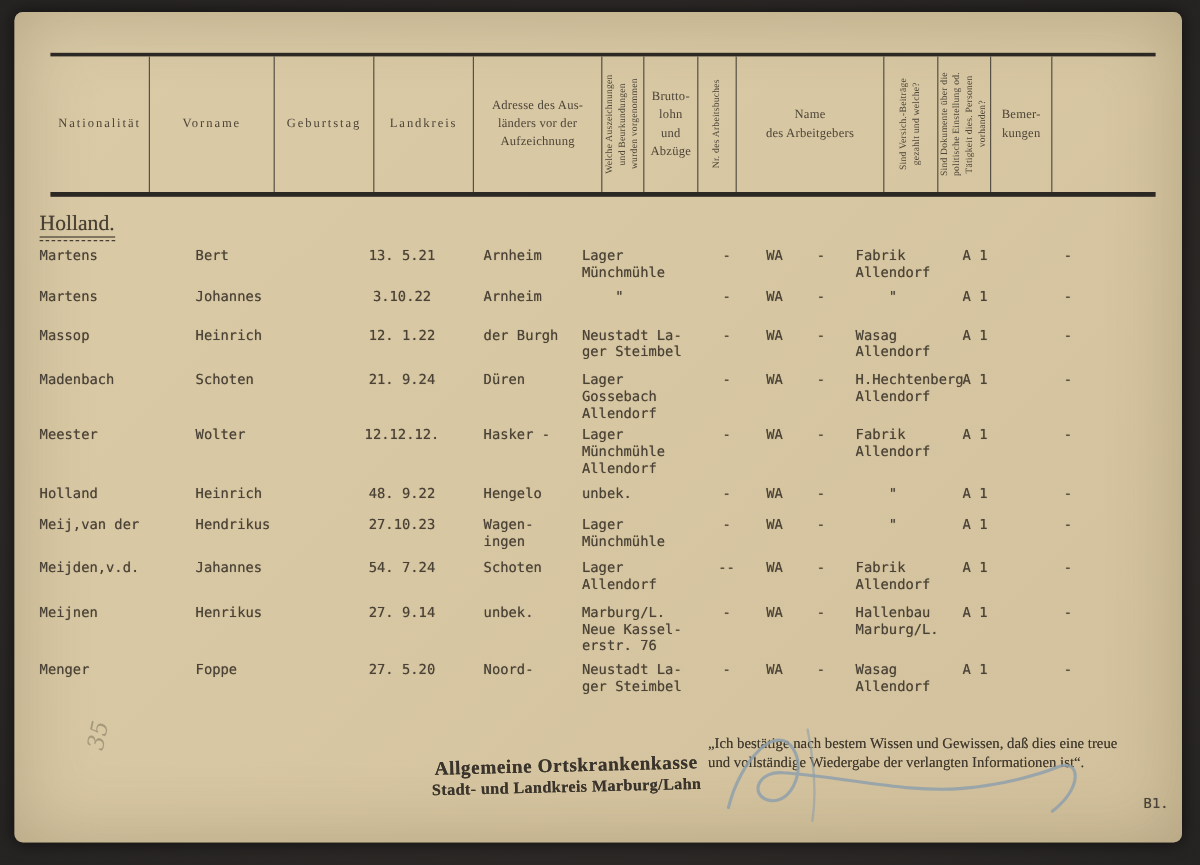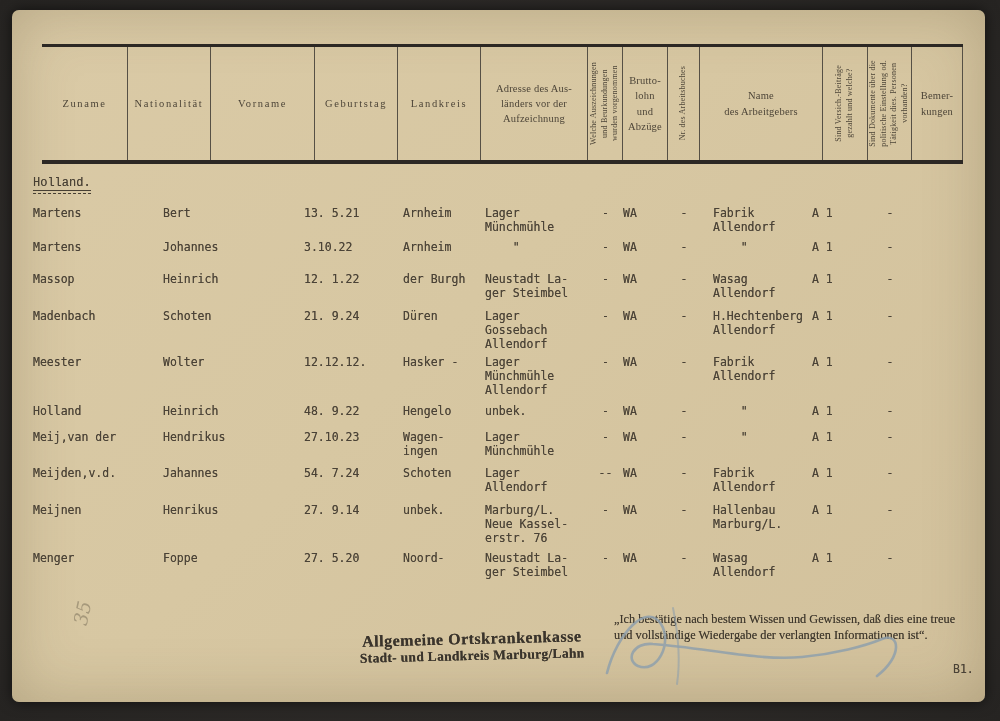--- a/index.html
+++ b/index.html
@@ -19,55 +19,54 @@
   .c0{width:86px}.c1{width:104px}.c2{width:83px}.c3{width:83px}.c4{width:83px}.c5{width:107px}
   .c6{width:35px}.c7{width:45px}.c8{width:32px}.c9{width:123px}.c10{width:45px}.c11{width:44px}.c12{width:51px}
   .rot{letter-spacing:0;}
   .rot span{writing-mode:vertical-rl;transform:rotate(180deg);font-size:8px;line-height:1.32;
     letter-spacing:0.2px;white-space:pre-line;text-align:center;}
   
   .trow{position:absolute;left:0;width:973px;height:14px;padding-left:40px;}
   .cell{position:absolute;white-space:pre;font-family:"DejaVu Sans Mono",monospace;
     font-size:11.5px;line-height:14px;color:#4a4236;text-shadow:0 0 0.6px rgba(74,66,54,0.65);}
   .f-zu{left:21px}.f-vo{left:151px}
-  .f-ge{left:292px;width:86px;text-align:left}
+  .f-ge{left:280px;width:86px;text-align:center}
   .f-or{left:391px}.f-ad{left:473px}
   .f-au{left:576px;width:35px;text-align:center}
-  .f-br{left:611px;width:45px;text-align:left}
+  .f-br{left:611px;width:45px;text-align:center}
   .f-ab{left:656px;width:32px;text-align:center}
   .f-ag{left:701px}
-  .f-ve{left:800px;width:45px;text-align:left}
+  .f-ve{left:778px;width:45px;text-align:center}
   .f-do{left:856px;width:44px;text-align:center}
-  .section{position:absolute;left:21px;top:166px;font-family:Liberation Mono, monospace;
-    font-size:12px;color:#473f33;text-shadow:0 0 0.6px rgba(74,66,54,0.65);}
+  .section{position:absolute;left:21px;top:166px;font-family:Liberation Serif, serif;
+    font-size:18px;color:#473f33;text-shadow:0 0 0.6px rgba(74,66,54,0.65);}
   .section .wrap{display:inline-block;border-bottom:1px dashed #473f33;padding-bottom:2px;}
   .section .inner{display:inline-block;border-bottom:1px solid #473f33;}
   
   .pencil{position:absolute;left:58px;top:592px;font-family:"DejaVu Serif",serif;font-style:italic;
     font-size:19px;color:rgba(112,102,82,0.48);transform:rotate(-78deg);}
   .stamp{position:absolute;left:330px;top:620px;width:260px;text-align:center;
     font-family:"Liberation Serif",serif;font-weight:700;color:#3a342c;
     transform:rotate(-1.4deg);text-shadow:0 0 0.5px rgba(45,40,32,0.8);}
   .stamp .l1{font-size:16px;letter-spacing:0.5px;}
   .stamp .l2{font-size:13.5px;letter-spacing:0.3px;}
   .statement{position:absolute;left:578px;top:601px;width:382px;
     font-family:"Liberation Serif",serif;font-size:12.3px;line-height:16px;color:#3e372c;
-    white-space:pre-line;text-shadow:0 0 0.4px rgba(55,48,38,0.6);margin-left:24px;}
+    white-space:pre-line;text-shadow:0 0 0.4px rgba(55,48,38,0.6);}
   .sig{position:absolute;left:565px;top:578px;}
   .code{position:absolute;left:941px;top:652px;font-family:"DejaVu Sans Mono",monospace;
     font-size:11.5px;color:#4a4236;text-shadow:0 0 0.6px rgba(74,66,54,0.65);}
 </style>
 </head>
 <body>
 
 <div id="stage">
  <div class="page">
 
   <div class="thead">
-    <div class="hcell c0">Zuname</div>
     <div class="hcell c2">Nationalität</div>
     <div class="hcell c1">Vorname</div>
     <div class="hcell c3">Geburtstag</div>
     <div class="hcell c4">Landkreis</div>
     <div class="hcell c5 multi">Adresse des Aus-
 länders vor der
 Aufzeichnung</div>
     <div class="hcell c6 rot"><span>Welche Auszeichnungen
 und Beurkundungen
 wurden vorgenommen</span></div>

